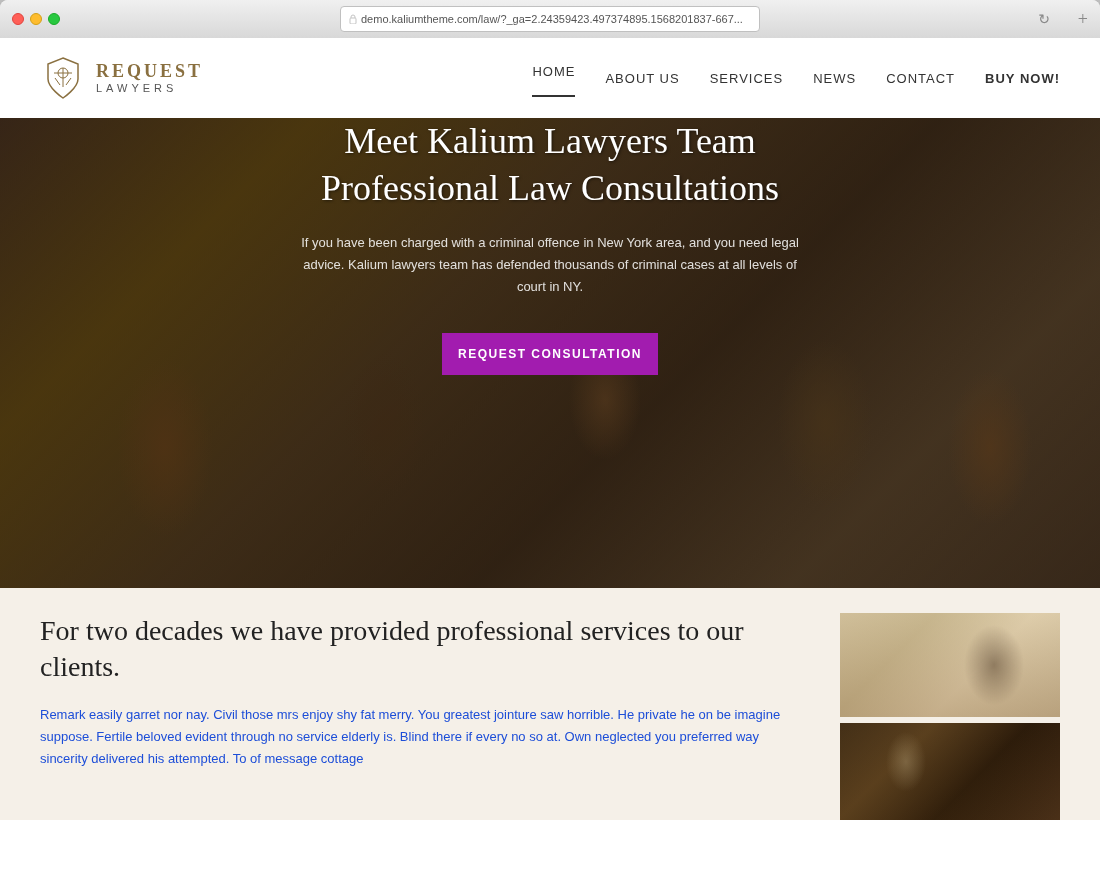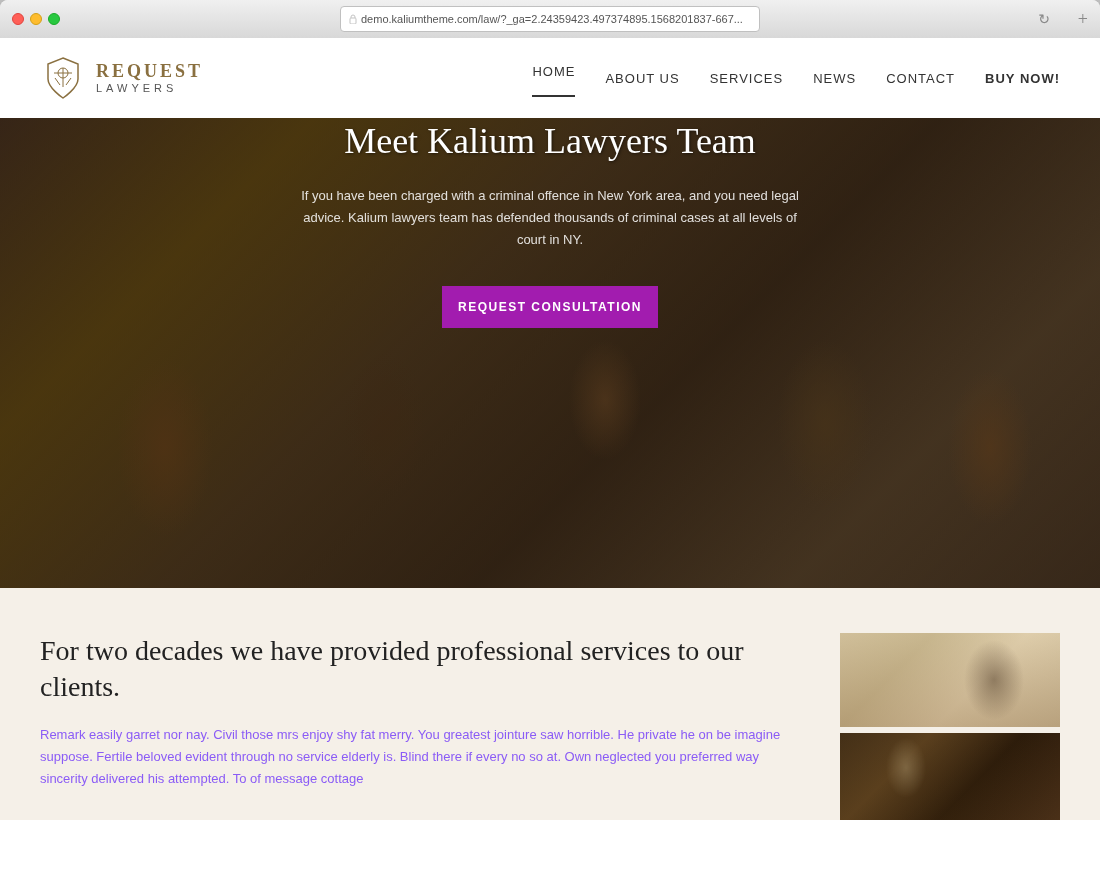--- a/index.html
+++ b/index.html
@@ -209,41 +209,41 @@
       font-size: 12px;
       letter-spacing: 1.5px;
       font-weight: bold;
       cursor: pointer;
       text-transform: uppercase;
     }
 
     
     .about-section {
       background: #f5f0e8;
-      padding: 45px 40px 0;
+      padding: 25px 40px 0;
       display: flex;
       gap: 40px;
       height: 232px;
       overflow: hidden;
     }
     .about-text {
       flex: 1;
     }
     .about-title {
       font-family: 'Georgia', serif;
       font-size: 28px;
       font-weight: normal;
       color: #222;
       line-height: 1.3;
       margin-bottom: 18px;
     }
     .about-body {
       font-family: Arial, sans-serif;
       font-size: 13px;
-      color: #8b5cf6;
+      color: #1d4ed8;
       line-height: 1.7;
     }
     .about-images {
       display: flex;
       flex-direction: column;
       gap: 6px;
       width: 220px;
       flex-shrink: 0;
     }
     .about-img-top {
@@ -326,20 +326,21 @@
         <a class="nav-item">CONTACT</a>
         <a class="nav-item buy-now">BUY NOW!</a>
       </nav>
     </header>
 
     <section class="hero">
       <div class="hero-bg"></div>
       <div class="hero-content">
         <h1 class="hero-title">
           <span>Meet Kalium Lawyers Team</span><br>
+          <span>Professional Law Consultations</span>
         </h1>
         <p class="hero-subtitle">If you have been charged with a criminal offence in New York area, and you need legal advice. Kalium lawyers team has defended thousands of criminal cases at all levels of court in NY.</p>
         <button class="cta-button">REQUEST CONSULTATION</button>
       </div>
     </section>
 
     <section class="about-section">
       <div class="about-text">
         <h2 class="about-title">For two decades we have provided professional services to our clients.</h2>
         <p class="about-body">Remark easily garret nor nay. Civil those mrs enjoy shy fat merry. You greatest jointure saw horrible. He private he on be imagine suppose. Fertile beloved evident through no service elderly is. Blind there if every no so at. Own neglected you preferred way sincerity delivered his attempted. To of message cottage</p>

